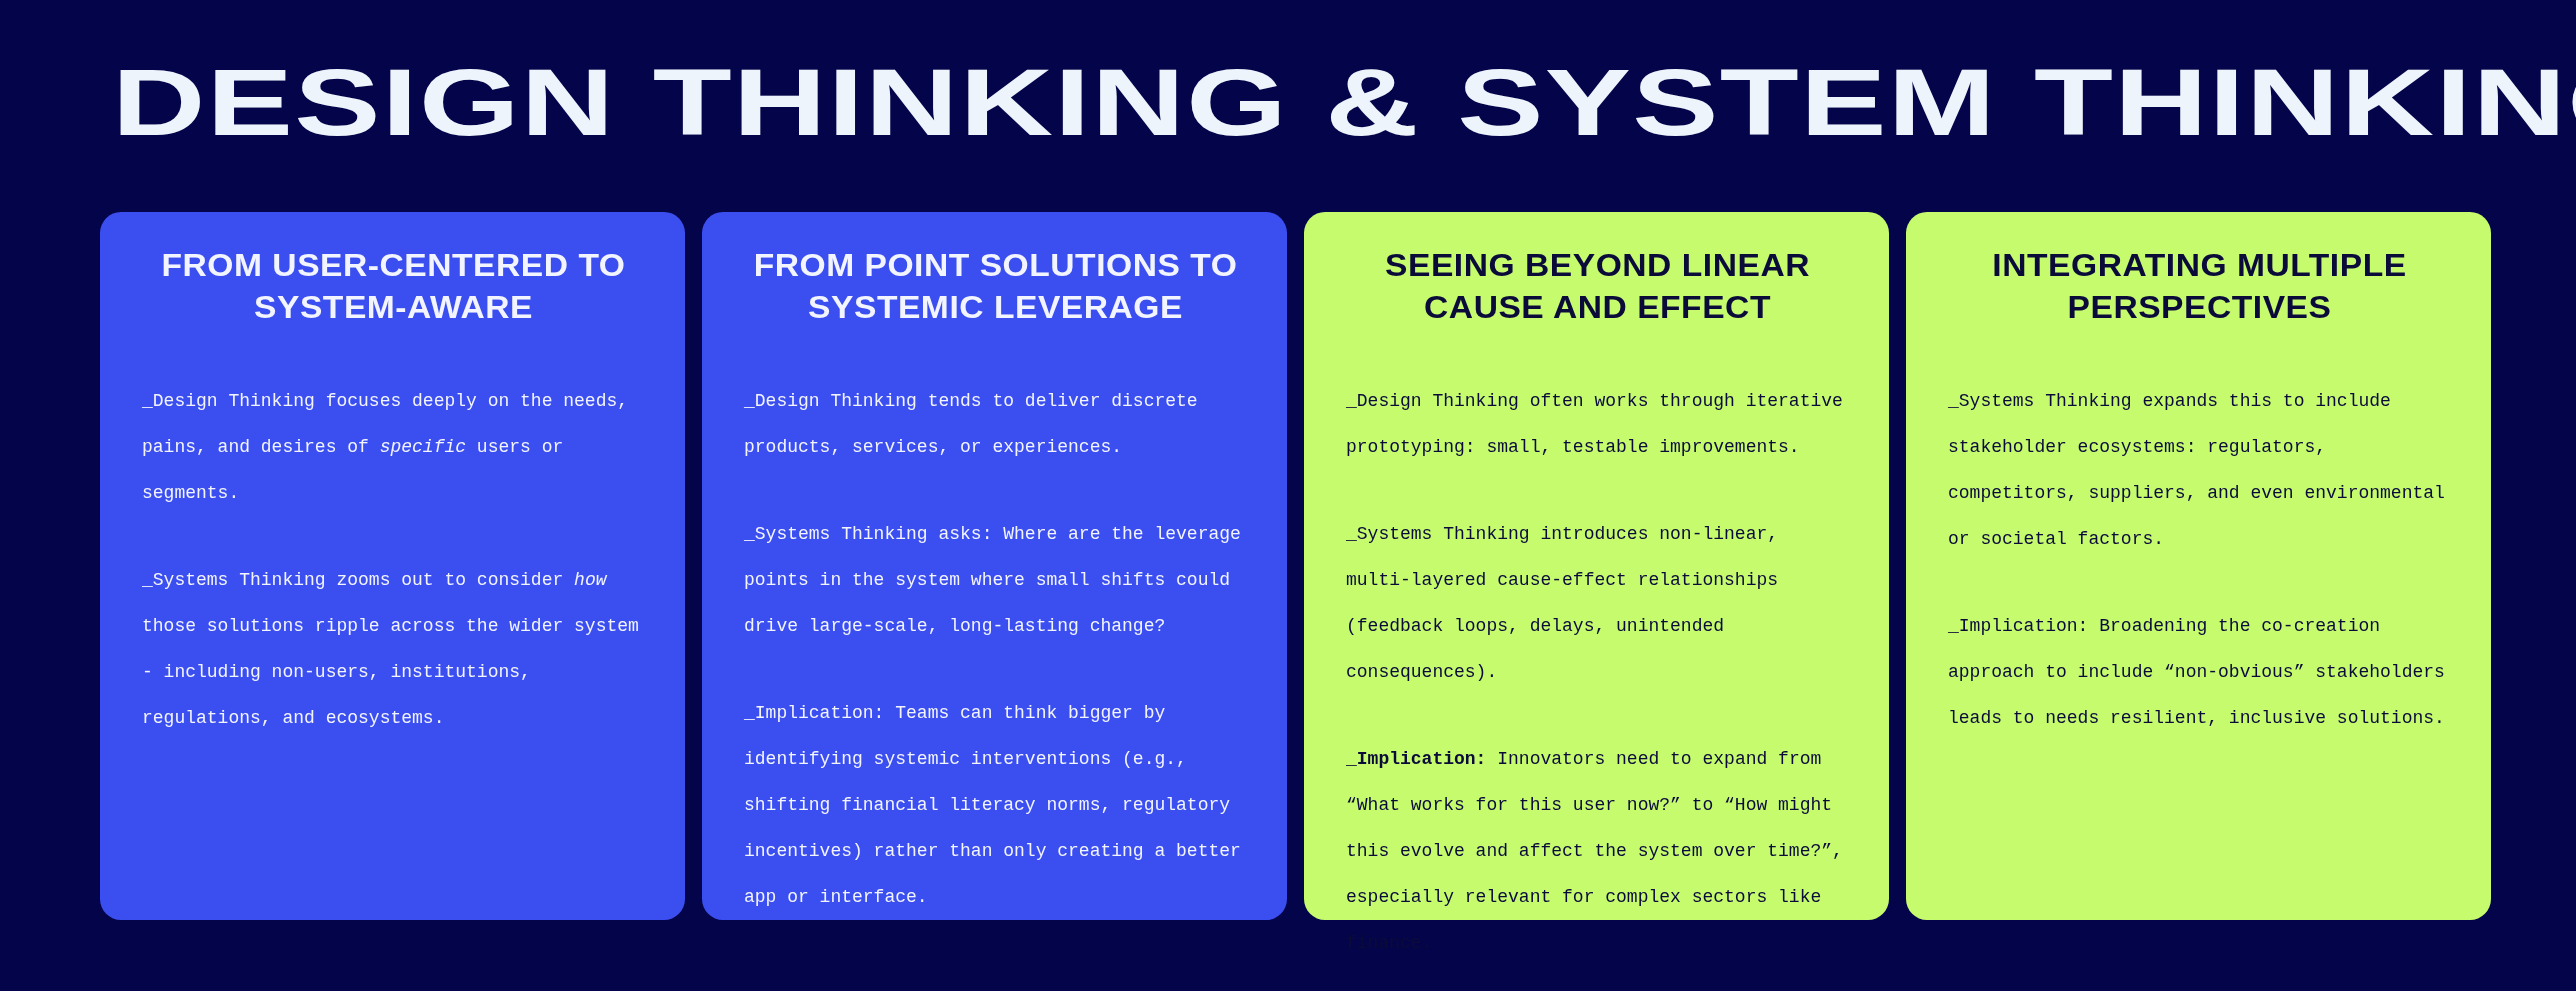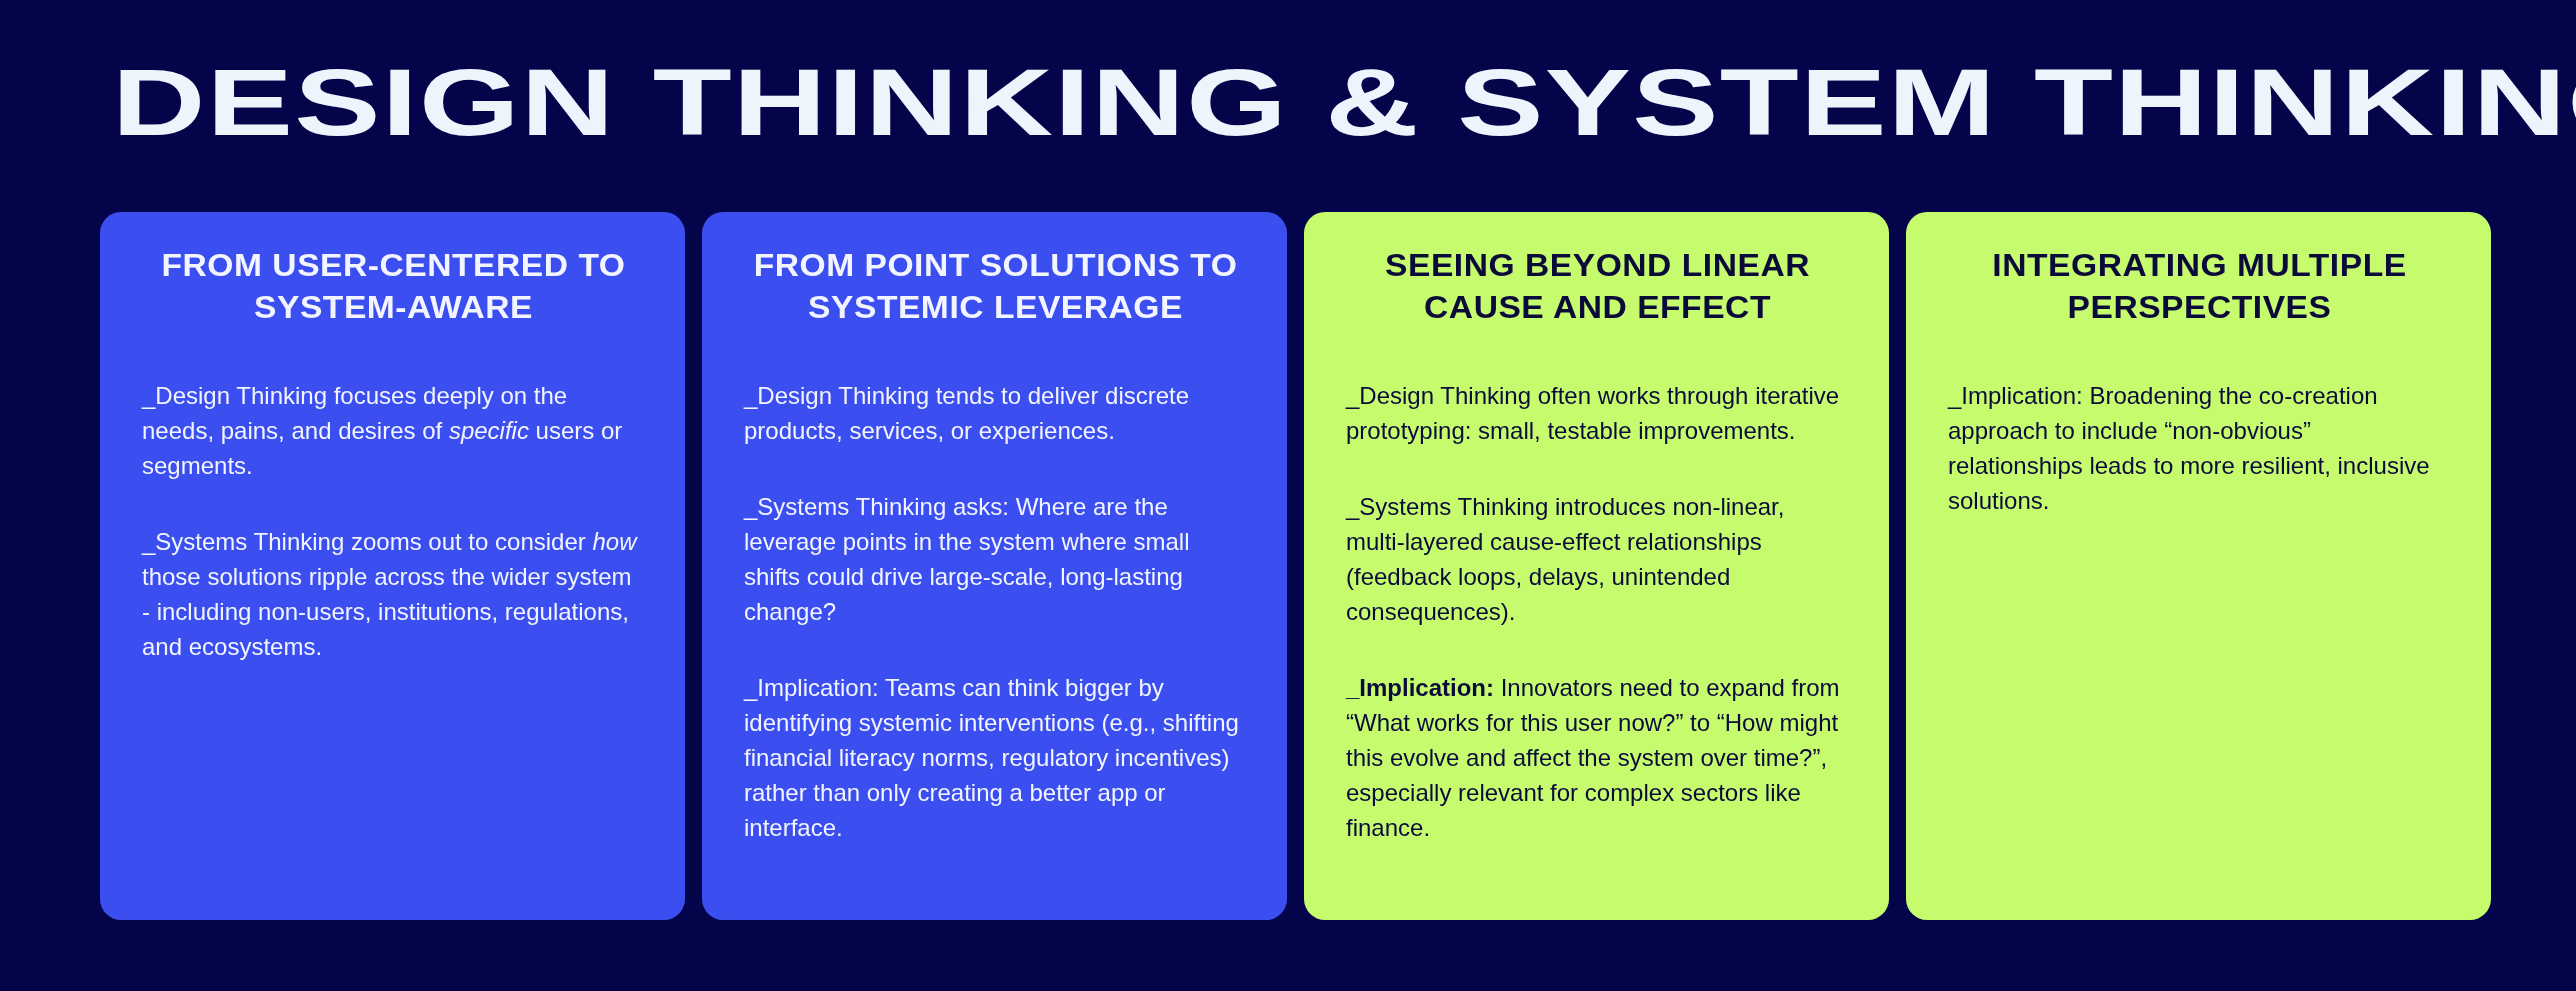--- a/index.html
+++ b/index.html
@@ -63,23 +63,23 @@
     font-family: "Liberation Sans", sans-serif;
     font-weight: 700;
     font-size: 32px;
     line-height: 42px;
     letter-spacing: 0.5px;
     margin: 0 0 50px 0;
     text-transform: uppercase;
     transform: scaleX(1.05);
   }
   .para {
-    font-family: Liberation Sans, sans-serif;
-    font-size: 24px;
-    line-height: 35px;
+    font-family: Liberation Mono, monospace;
+    font-size: 18px;
+    line-height: 46px;
     margin: 0 0 41px 0;
   }
   .para .lead-bold {
     font-weight: 700;
   }
   .para em {
     font-style: italic;
   }
 </style>
 </head>
@@ -106,17 +106,18 @@
 
   <section class="card lime">
     <h2 class="card-heading">SEEING BEYOND LINEAR CAUSE AND EFFECT</h2>
     <p class="para">_Design Thinking often works through iterative prototyping: small, testable improvements.</p>
     <p class="para">_Systems Thinking introduces non-linear, multi-layered cause-effect relationships (feedback loops, delays, unintended consequences).</p>
     <p class="para"><span class="lead-bold">_Implication:</span><span> Innovators need to expand from “What works for this user now?” to “How might this evolve and affect the system over time?”, especially relevant for complex sectors like finance.</span></p>
   </section>
 
   <section class="card lime">
     <h2 class="card-heading">INTEGRATING MULTIPLE PERSPECTIVES</h2>
-    <p class="para">_Implication: Broadening the co-creation approach to include “non-obvious” relationships leads to more resilient, inclusive solutions.</p>
+    <p class="para">_Systems Thinking expands this to include stakeholder ecosystems: regulators, competitors, suppliers, and even environmental or societal factors.</p>
+    <p class="para">_Implication: Broadening the co-creation approach to include “non-obvious” stakeholders leads to needs resilient, inclusive solutions.</p>
   </section>
 
 </div>
 
 
 </body></html>

